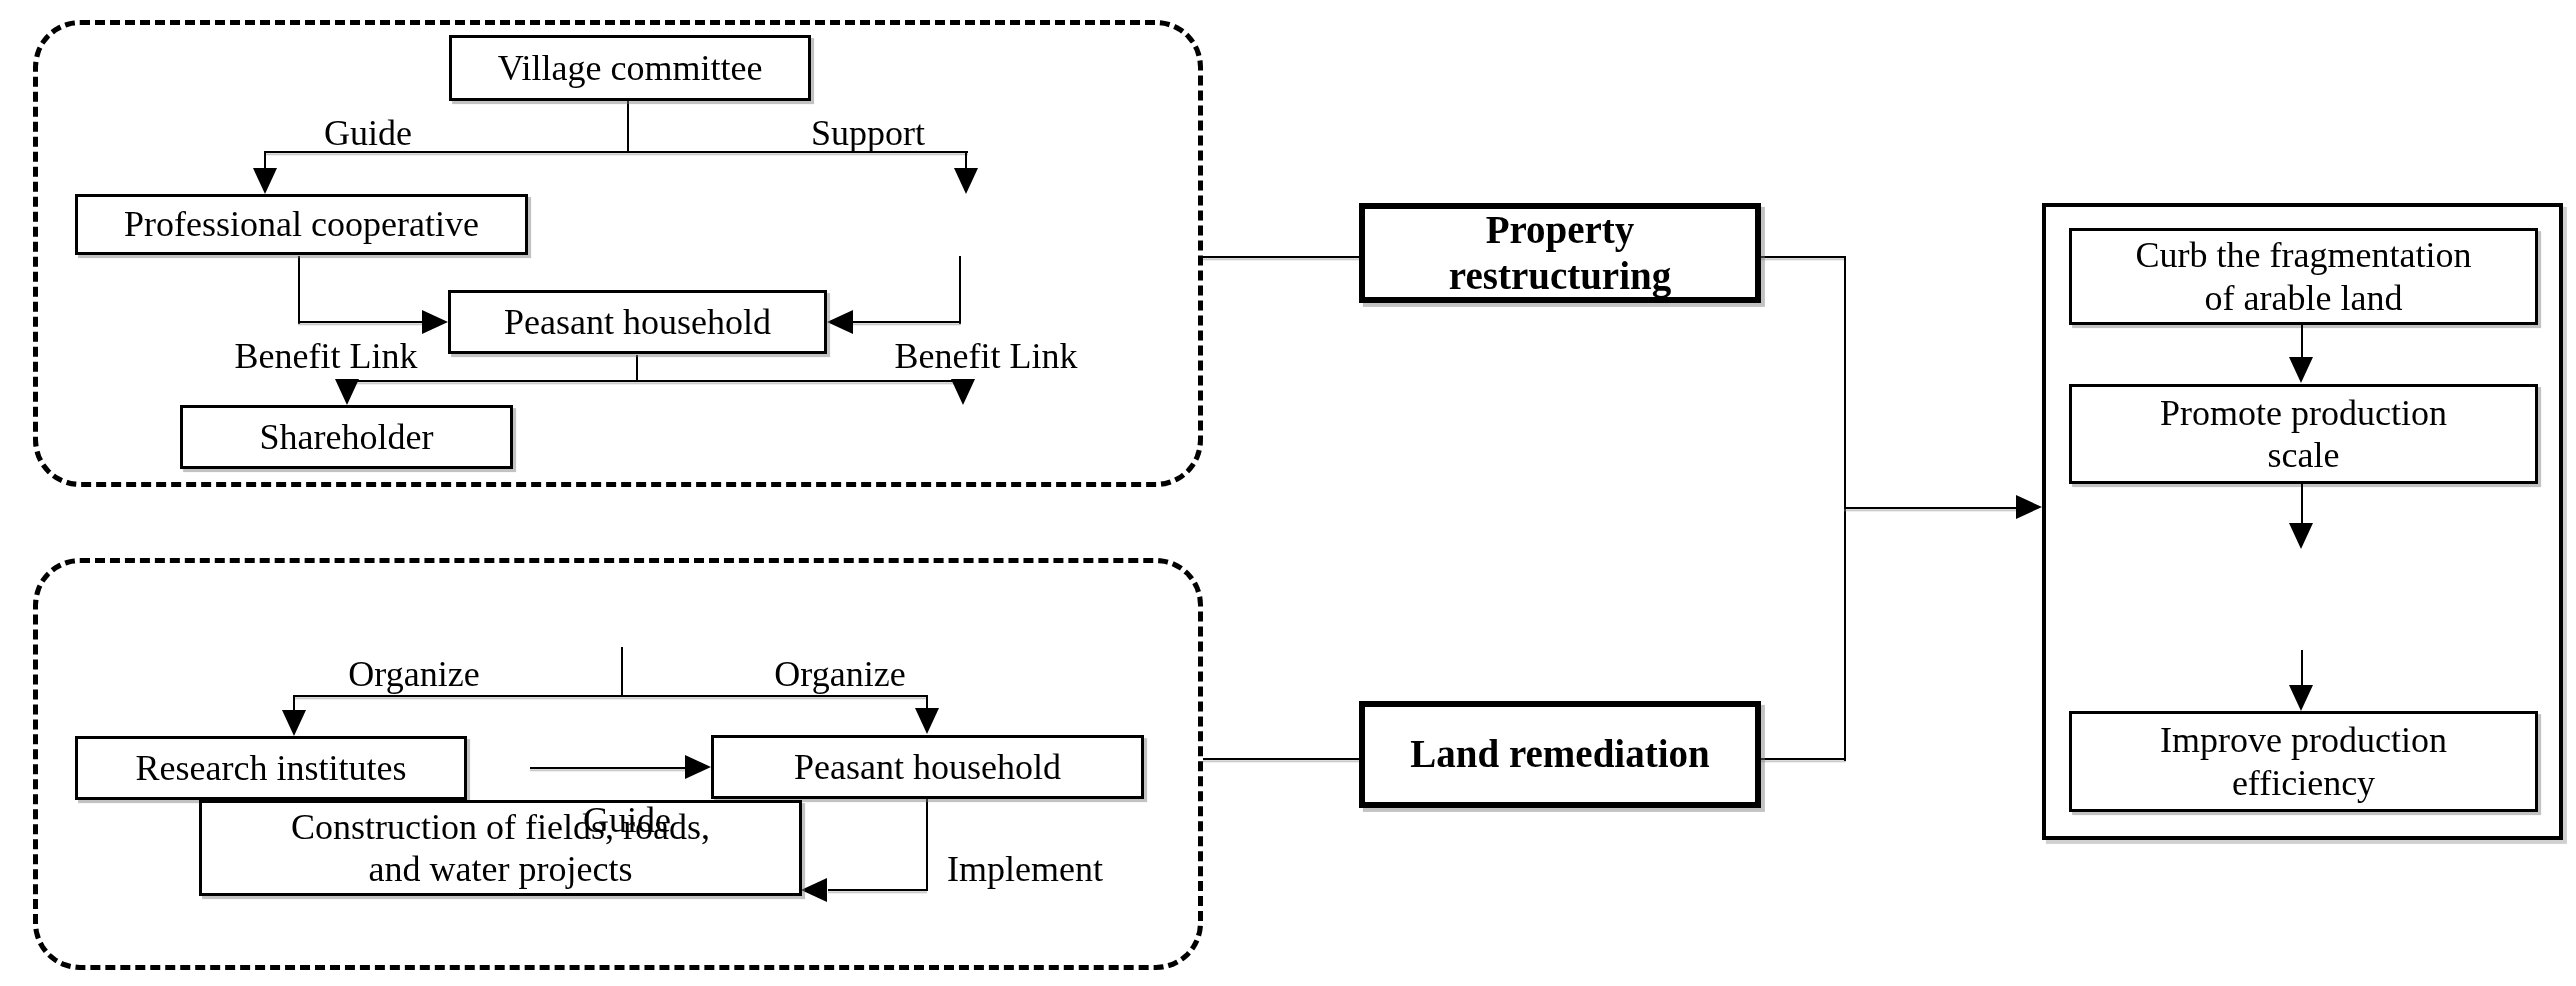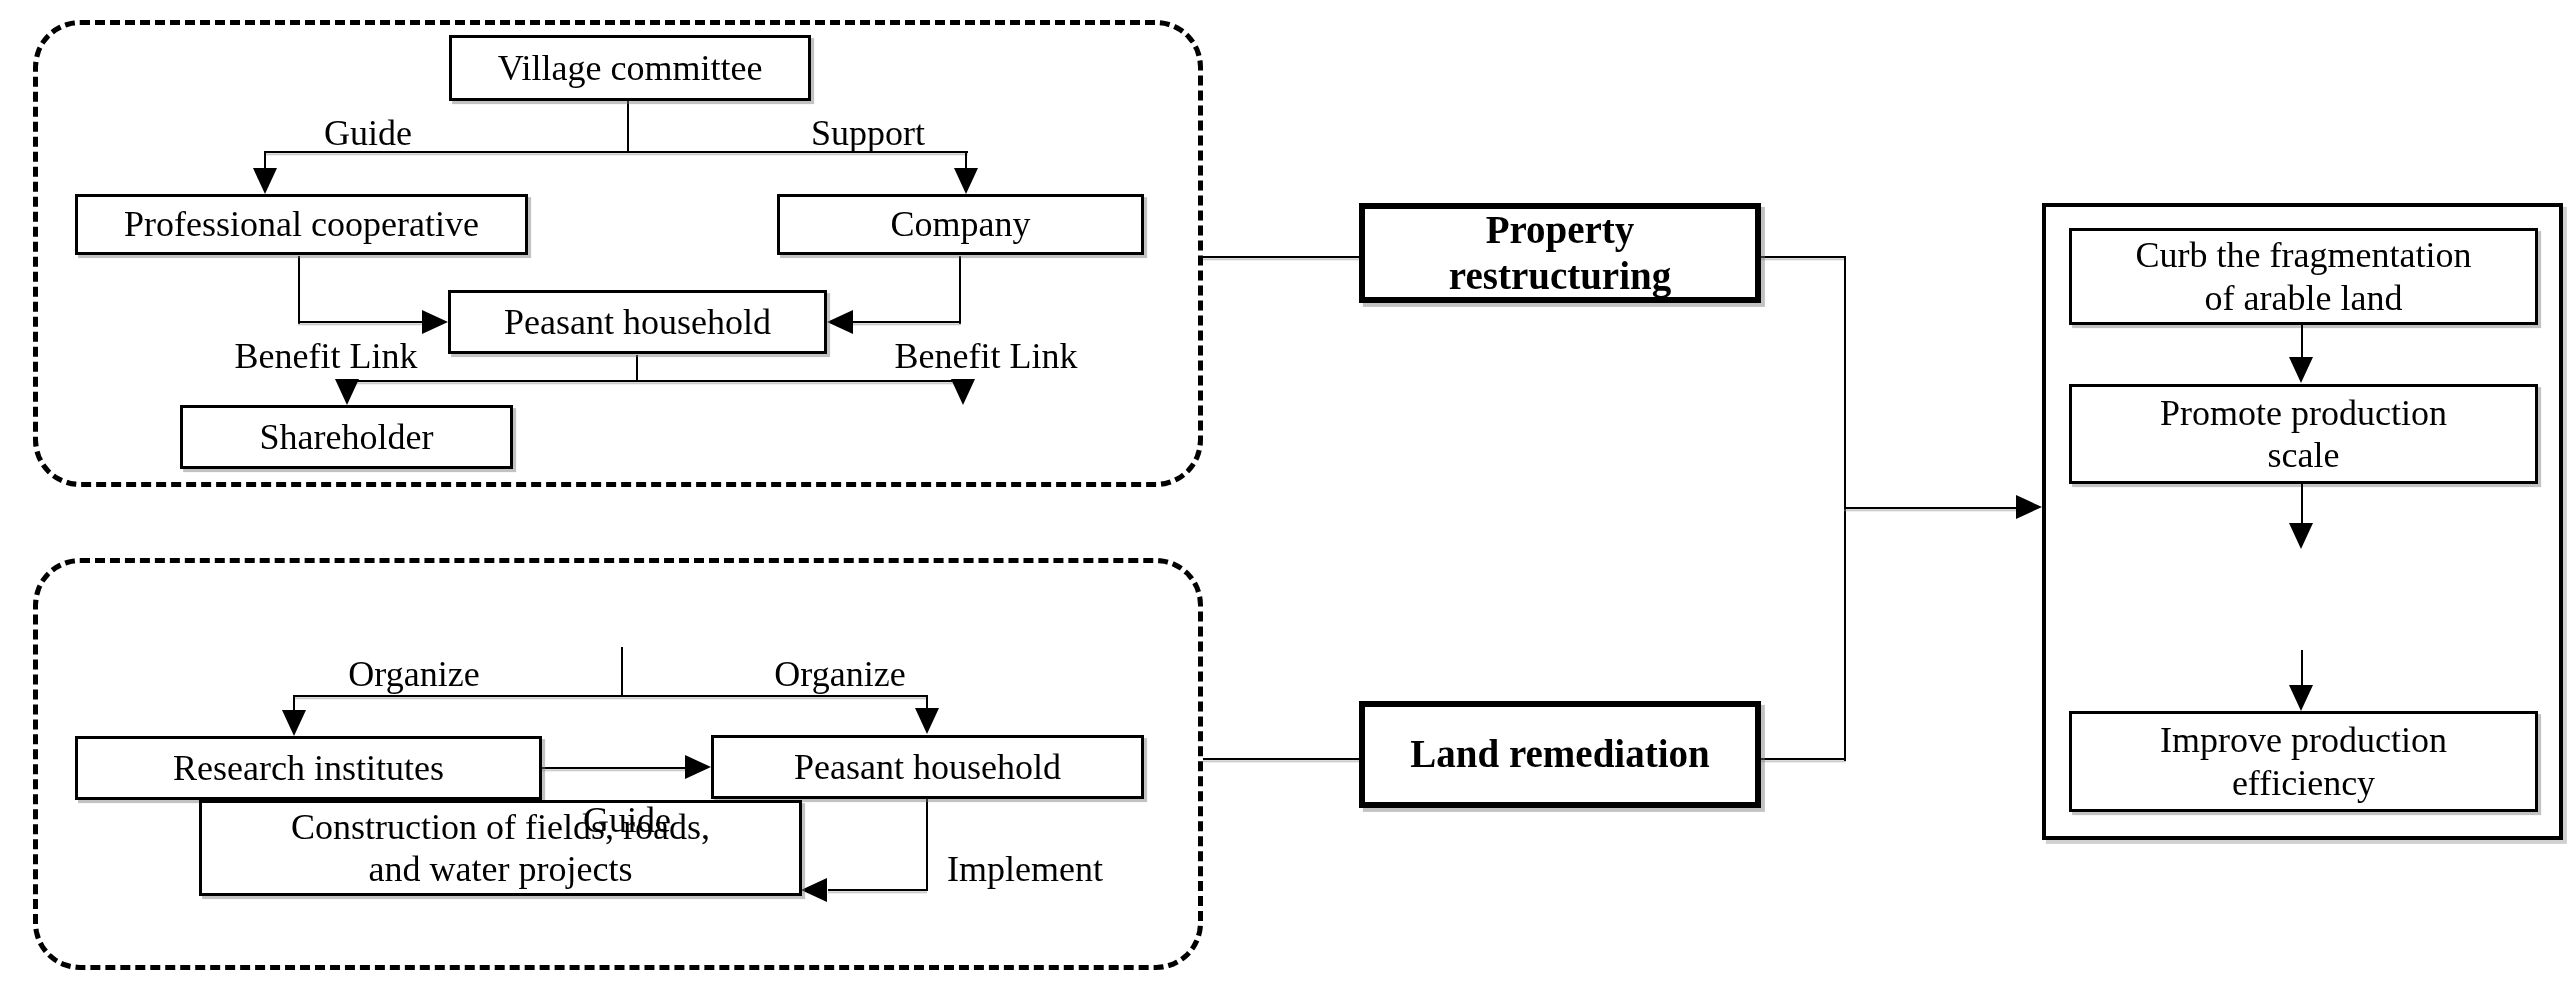--- a/index.html
+++ b/index.html
@@ -84,21 +84,20 @@
   <div class="hline" style="left:852px;top:321px;width:109px"></div>
   <div class="arr-l" style="left:827px;top:310px"></div>
 
   <div class="vline" style="left:636px;top:355px;height:26.4px"></div>
   <div class="hline" style="left:347px;top:380px;width:617px"></div>
   <div class="arr-d" style="left:335px;top:379px"></div>
   <div class="arr-d" style="left:951px;top:379px"></div>
 
   <div class="box" style="left:449px;top:35px;width:362px;height:66px">Village committee</div>
   <div class="box" style="left:75px;top:194px;width:453px;height:61px">Professional cooperative</div>
-  <div class="box" style="left:777px;top:194px;width:367px;height:61px">Company</div>
   <div class="box" style="left:448px;top:290px;width:379px;height:64px">Peasant household</div>
   <div class="box" style="left:180px;top:405px;width:333px;height:64px">Shareholder</div>
 
   <div class="lbl" style="left:368px;top:133px">Guide</div>
   <div class="lbl" style="left:868px;top:133px">Support</div>
   <div class="lbl" style="left:326px;top:356px">Benefit Link</div>
   <div class="lbl" style="left:986px;top:356px">Benefit Link</div>
 
   <div class="panel" style="left:33px;top:558px;width:1170px;height:412px"></div>
 
@@ -109,21 +108,21 @@
   <div class="vline" style="left:926px;top:695px;height:14.8px"></div>
   <div class="arr-d" style="left:915px;top:708px"></div>
 
   <div class="hline" style="left:530px;top:767px;width:156px"></div>
   <div class="arr-r" style="left:685px;top:755px"></div>
 
   <div class="vline" style="left:926px;top:799px;height:92px"></div>
   <div class="hline" style="left:828px;top:889px;width:99px"></div>
   <div class="arr-l" style="left:801px;top:878px"></div>
 
-  <div class="box" style="left:75px;top:736px;width:467px;height:64px">Research institutes</div>
+  <div class="box" style="left:75px;top:736px;width:392px;height:64px">Research institutes</div>
   <div class="box" style="left:711px;top:735px;width:433px;height:64px">Peasant household</div>
   <div class="box" style="left:199px;top:800px;width:603px;height:96px">Construction of fields, roads,
 and water projects</div>
 
   <div class="lbl" style="left:414px;top:674px">Organize</div>
   <div class="lbl" style="left:840px;top:674px">Organize</div>
   <div class="lbl" style="left:627px;top:820px">Guide</div>
   <div class="lbl" style="left:1025px;top:869px">Implement</div>
 
   <div class="hline" style="left:1203px;top:256px;width:156px"></div>

